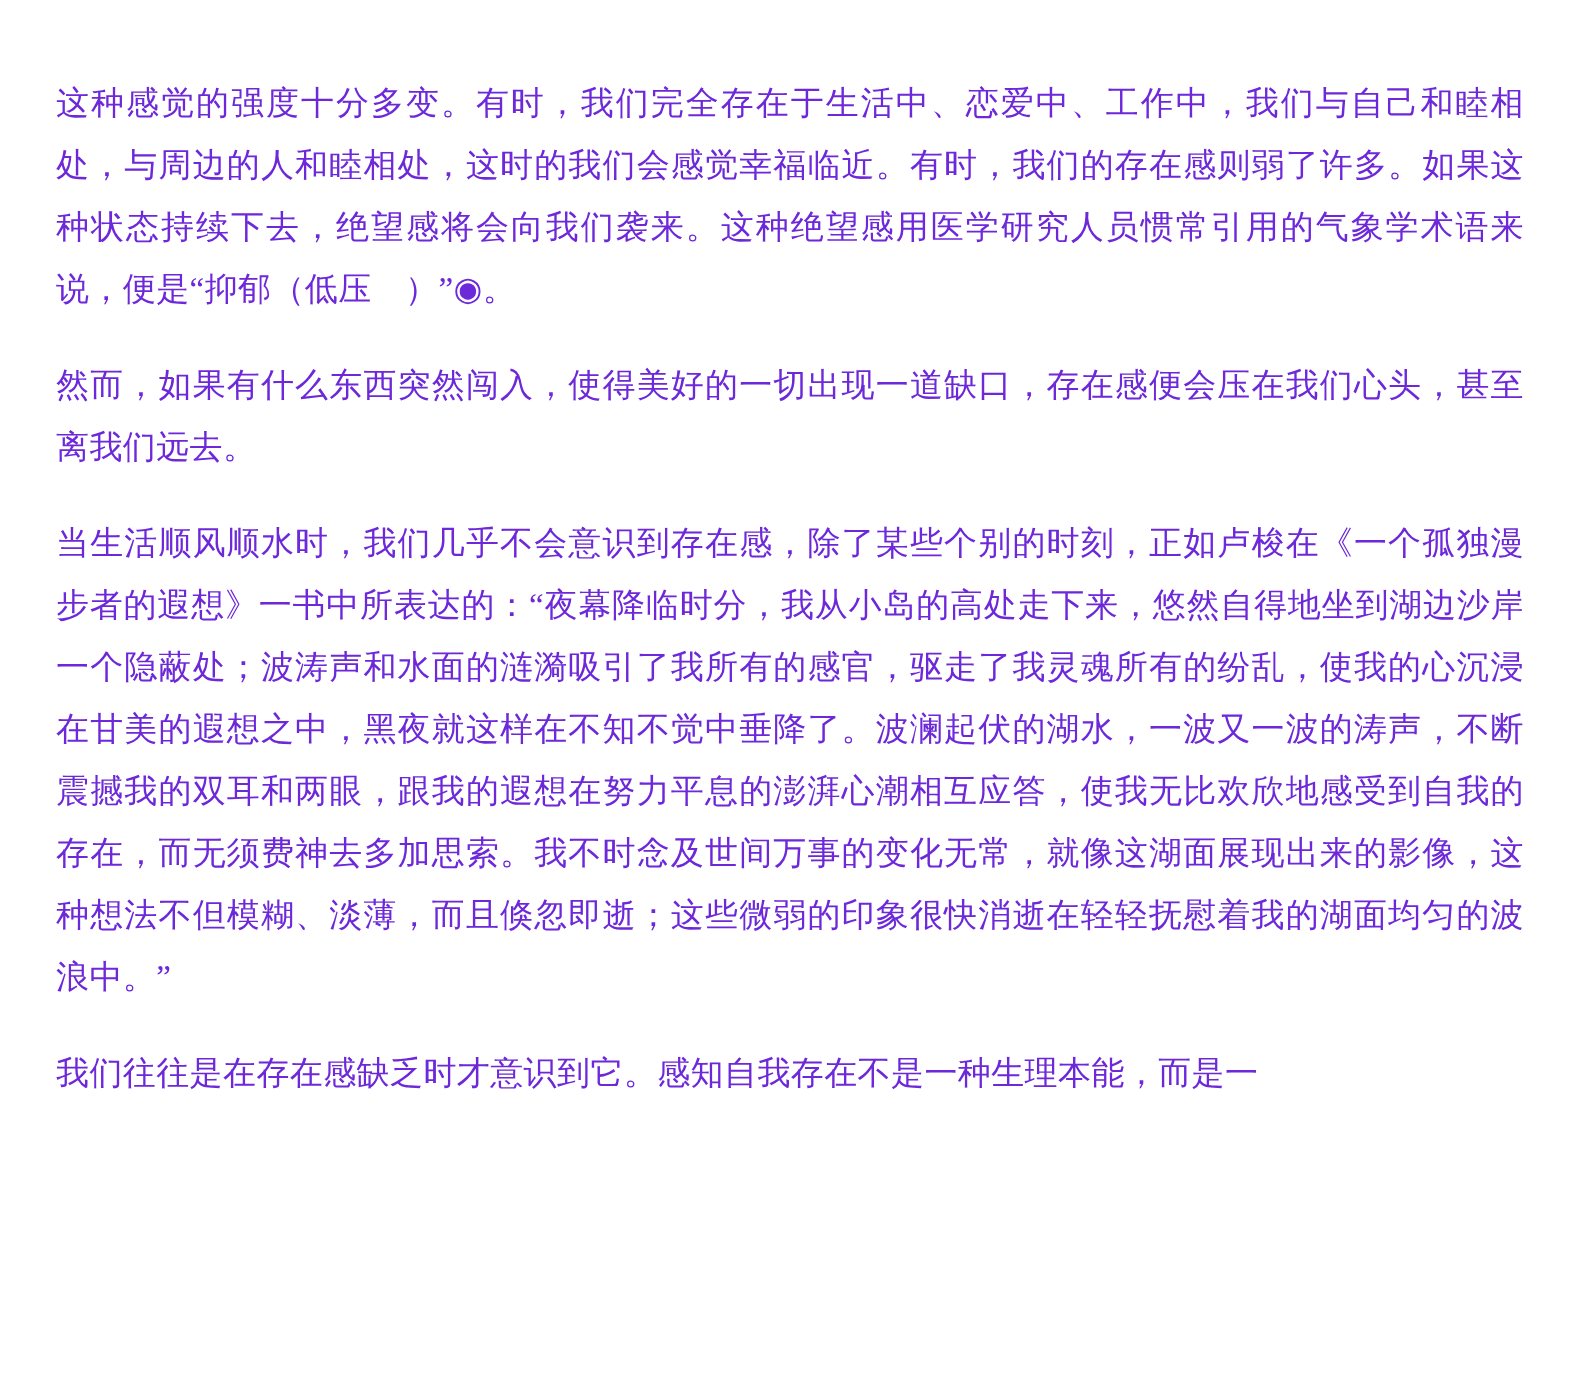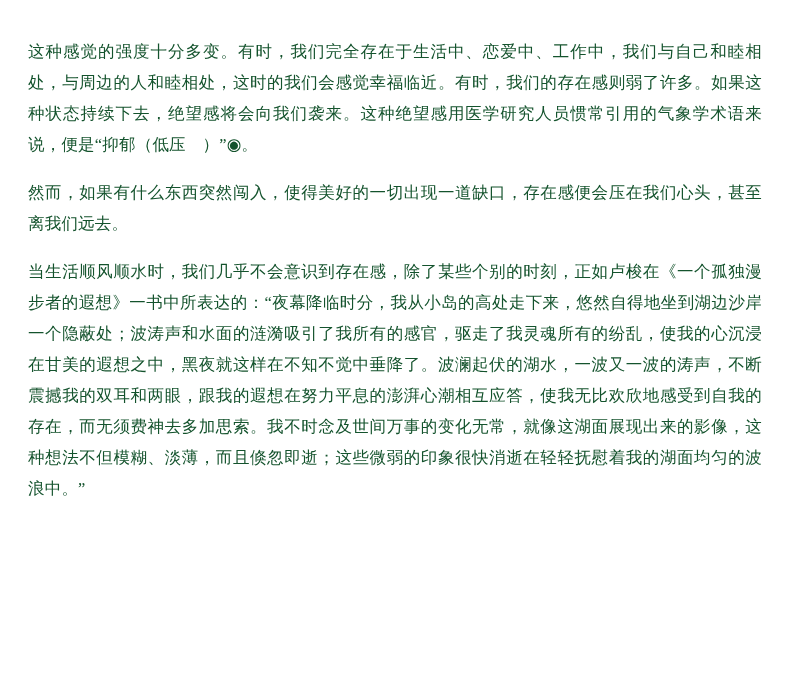--- a/index.html
+++ b/index.html
@@ -25,25 +25,26 @@
   .doc-body {
     width: 734px;
   }
   p.para {
     margin: 0 0 17px 0;
     font-size: 16.5px;
     line-height: 31px;
     text-align: justify;
     text-justify: inter-character;
     letter-spacing: 0.2px;
-    color: #14532d;
+    color: #6d28d9;
   }
 </style>
 </head>
 <body>
 
 <div class="page">
   <div class="doc-body">
     <p class="para">这种感觉的强度十分多变。有时，我们完全存在于生活中、恋爱中、工作中，我们与自己和睦相处，与周边的人和睦相处，这时的我们会感觉幸福临近。有时，我们的存在感则弱了许多。如果这种状态持续下去，绝望感将会向我们袭来。这种绝望感用医学研究人员惯常引用的气象学术语来说，便是“抑郁（低压　）”◉。</p>
     <p class="para">然而，如果有什么东西突然闯入，使得美好的一切出现一道缺口，存在感便会压在我们心头，甚至离我们远去。</p>
     <p class="para">当生活顺风顺水时，我们几乎不会意识到存在感，除了某些个别的时刻，正如卢梭在《一个孤独漫步者的遐想》一书中所表达的：“夜幕降临时分，我从小岛的高处走下来，悠然自得地坐到湖边沙岸一个隐蔽处；波涛声和水面的涟漪吸引了我所有的感官，驱走了我灵魂所有的纷乱，使我的心沉浸在甘美的遐想之中，黑夜就这样在不知不觉中垂降了。波澜起伏的湖水，一波又一波的涛声，不断震撼我的双耳和两眼，跟我的遐想在努力平息的澎湃心潮相互应答，使我无比欢欣地感受到自我的存在，而无须费神去多加思索。我不时念及世间万事的变化无常，就像这湖面展现出来的影像，这种想法不但模糊、淡薄，而且倏忽即逝；这些微弱的印象很快消逝在轻轻抚慰着我的湖面均匀的波浪中。”</p>
+    <p class="para">我们往往是在存在感缺乏时才意识到它。感知自我存在不是一种生理本能，而是一</p>
   </div>
 </div>
 
 </body></html>

